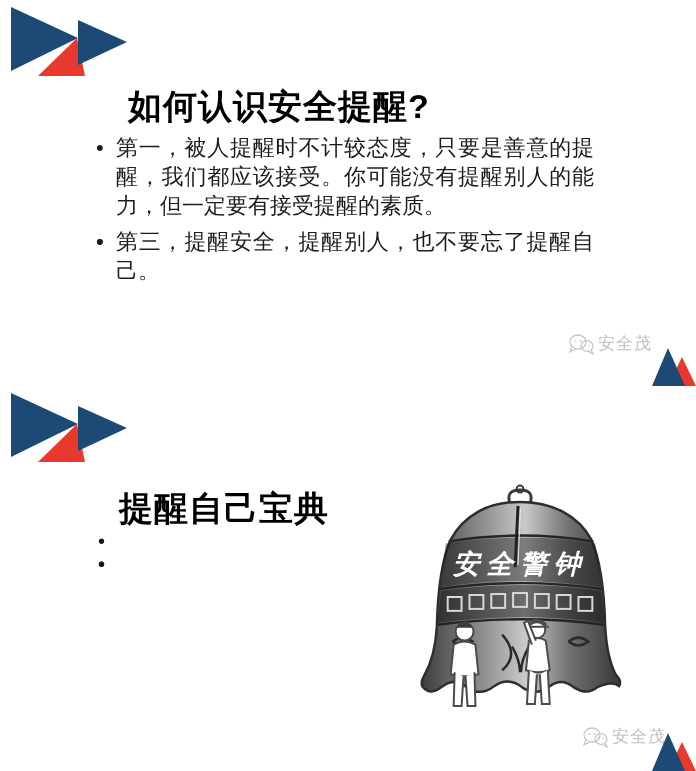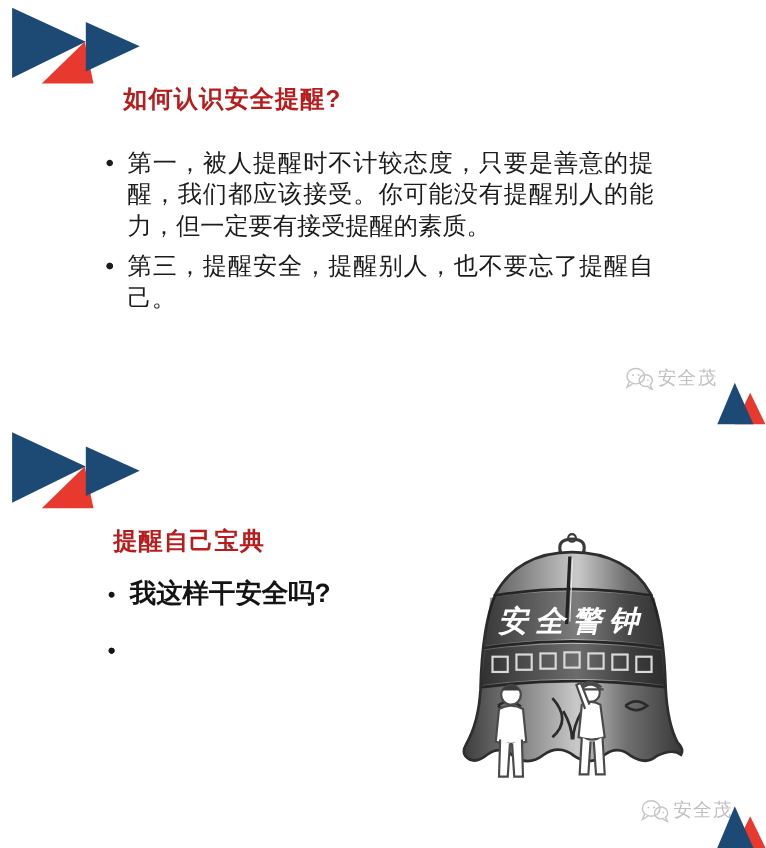--- a/index.html
+++ b/index.html
@@ -11,22 +11,22 @@
   .page{position:relative;width:696px;height:771px;background:#fff;}
   .slide{position:absolute;left:0;width:696px;background:#fff;}
   #slide1{top:0;height:388px;}
   #slide2{top:388px;height:383px;}
 
   .deco-arrows{position:absolute;left:10px;width:130px;height:74px;}
   #slide1 .deco-arrows{top:6px;}
   #slide2 .deco-arrows{top:4px;}
 
   .slide-title{
-    position:absolute;margin:0;color:#b91c1c;font-weight:700;
-    font-size:22px;line-height:32px;letter-spacing:1px;white-space:nowrap;
+    position:absolute;margin:16px;color:#000000;font-weight:700;
+    font-size:34px;line-height:32px;letter-spacing:1px;white-space:nowrap;
   }
   #slide1 .slide-title{left:112px;top:74px;}
   #slide2 .slide-title{left:103px;top:88px;}
 
   ul.bullets{list-style:none;margin:0;padding:0;position:absolute;}
   #slide1 ul.bullets{left:94px;top:133px;width:500px;}
   #slide1 ul.bullets li{
     position:relative;padding-left:22px;margin-bottom:7px;
     font-size:22px;line-height:29px;color:#1c1c1c;font-weight:400;
     width:478px;text-align:justify;
@@ -120,21 +120,20 @@
         <polygon points="28,70 67,32 75,70" fill="#e8392e"></polygon>
         <polygon points="68,14 117,36 68,59" fill="#1d4a74"></polygon>
       </svg>
     </div>
 
     <h1 class="slide-title">提醒自己宝典</h1>
 
     <ul class="bullets">
       <li>
         <span class="bullet-dot">•</span>
-        <span>我这样干安全吗?</span>
       </li>
       <li>
         <span class="bullet-dot">•</span>
       </li>
       <li>
         <span class="bullet-dot">•</span>
       </li>
     </ul>
 
     <div class="bell-figure">

